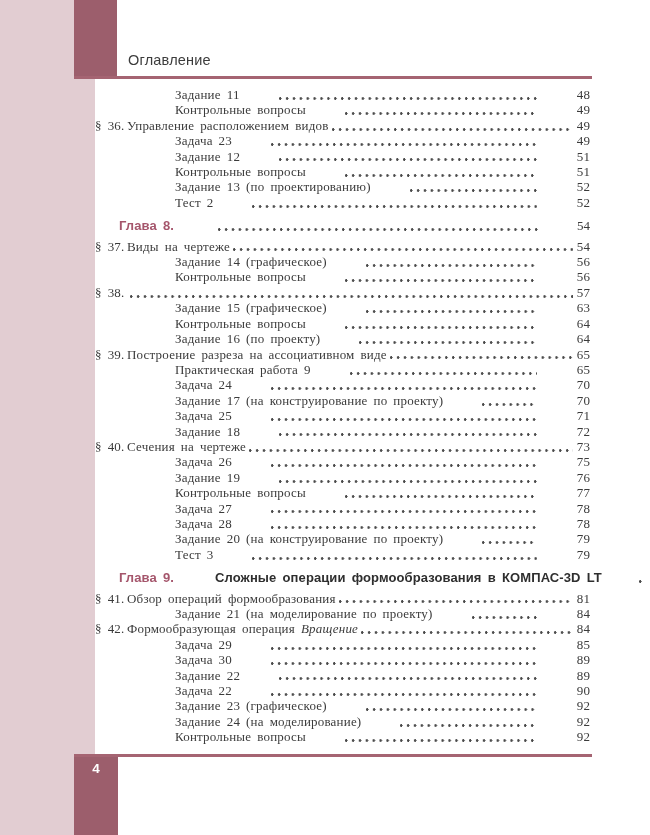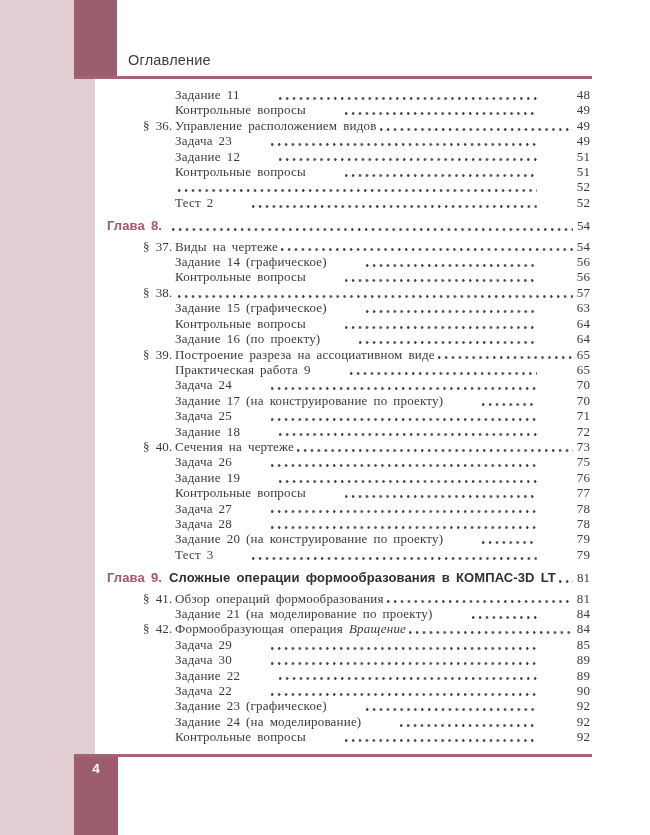--- a/index.html
+++ b/index.html
@@ -35,27 +35,28 @@
   .row .num{white-space:nowrap;}
   .row .leader{
     flex:1 1 auto;min-width:6px;align-self:stretch;margin:0 2px;
     background-image:radial-gradient(circle at 1.3px 1.3px, var(--dot) 1.05px, rgba(0,0,0,0) 1.4px);
     background-size:6.9px 2.6px;
     background-repeat:repeat-x;
     background-position:left 1px bottom 3px;
   }
   .row .page{min-width:17px;text-align:center;white-space:nowrap;}
   .row.sub{padding-left:80px;gap:36px;}
-  .row.section{padding-left:48px;}
+  .row.section{}
   .row.section .num{width:32px;flex:0 0 32px;}
   .row.chapter{
-    padding-left:12px;margin:8px 0 5px;
+    padding-left:24px;margin:8px 0 5px;
     font-family:"Liberation Sans", sans-serif;
     font-weight:bold;font-size:13px;color:var(--chapter-text);
     letter-spacing:0.1px;
+    gap:34px;
   }
   .row.chapter .num{color:var(--chapter-num);margin-right:7px;}
   .row.chapter .page{
     font-family:"Liberation Serif", serif;font-weight:normal;font-size:13px;color:var(--text);
   }
   .it{font-style:italic;}
   .footer-rule{position:absolute;left:74px;top:754px;width:518px;height:3px;background:var(--rule);}
   .footer-block{
     position:absolute;left:74px;top:757px;width:44px;height:78px;
     background:var(--accent-dark);box-sizing:border-box;
@@ -97,20 +98,21 @@
         <span class="label">Задание 12</span>
         <span class="leader"></span>
         <span class="page">51</span>
       </div>
       <div class="row sub">
         <span class="label">Контрольные вопросы</span>
         <span class="leader"></span>
         <span class="page">51</span>
       </div>
       <div class="row sub">
+        <span class="label">Задание 13 (по проектированию)</span>
         <span class="leader"></span>
         <span class="page">52</span>
       </div>
       <div class="row sub">
         <span class="label">Тест 2</span>
         <span class="leader"></span>
         <span class="page">52</span>
       </div>
       <div class="row chapter">
         <span class="num">Глава 8.</span>

